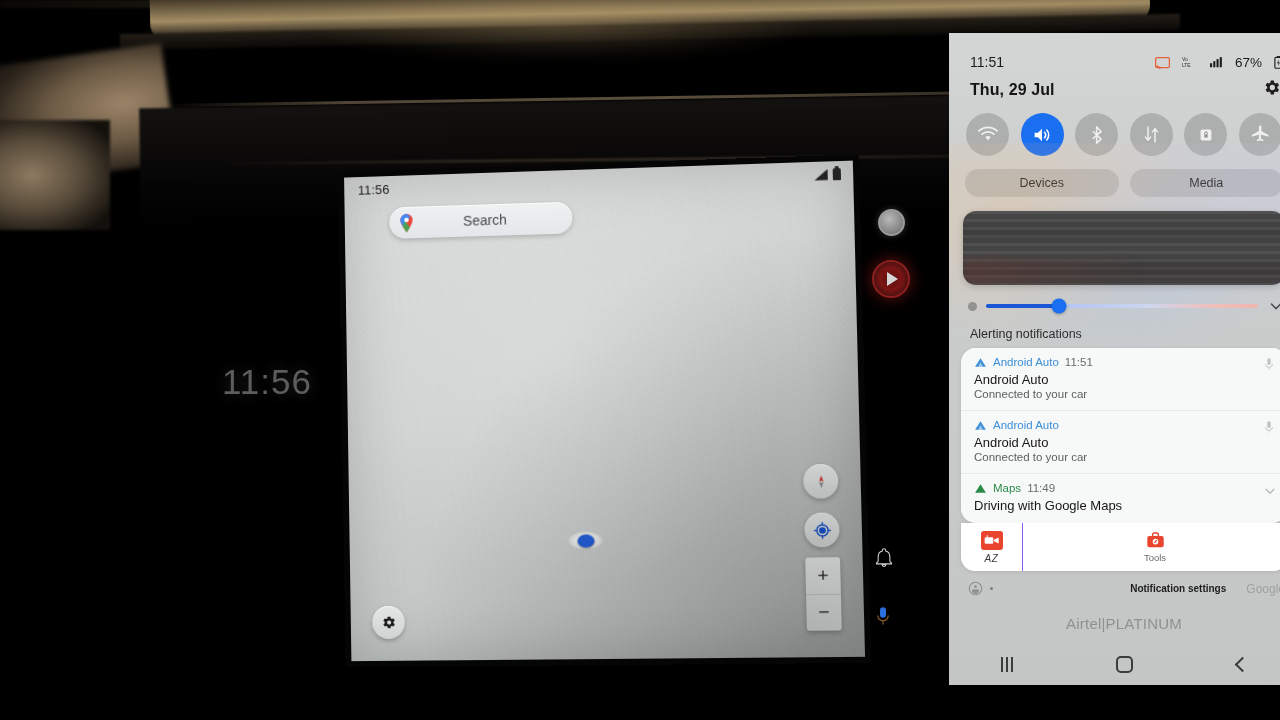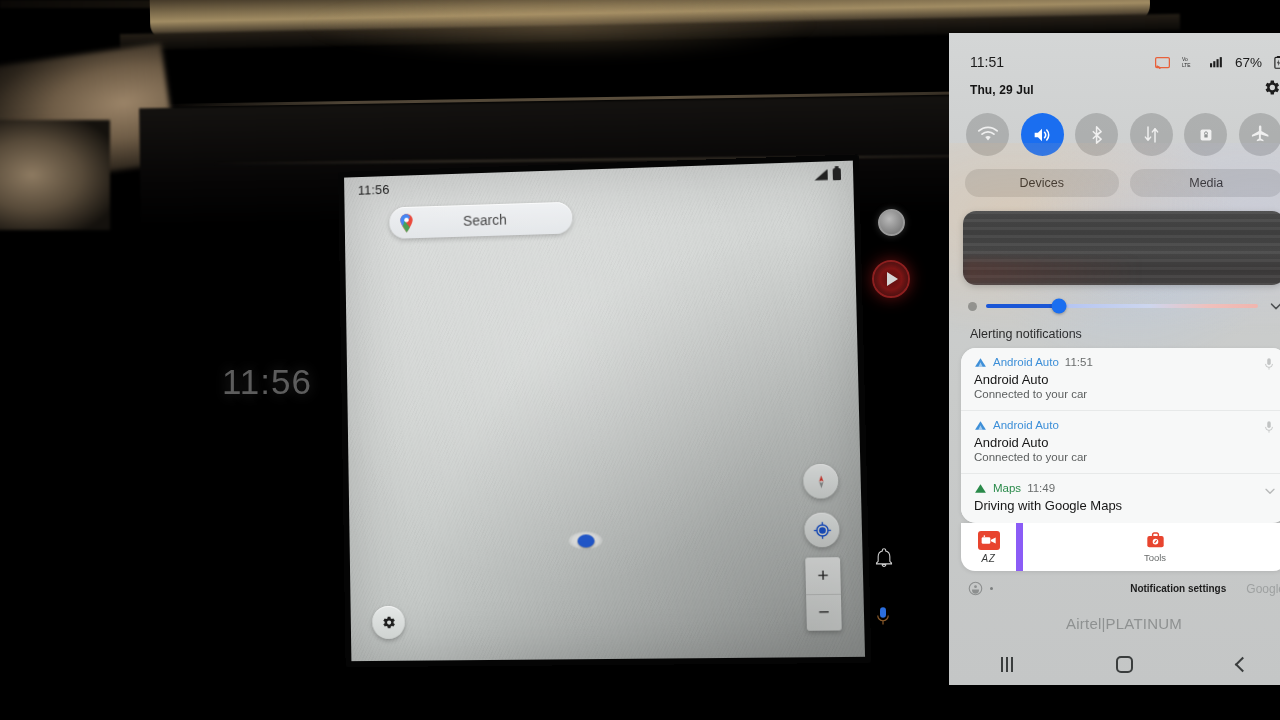--- a/index.html
+++ b/index.html
@@ -185,21 +185,21 @@
       radial-gradient(ellipse at 52% 55%, rgba(150,190,255,.20), rgba(0,0,0,0) 55%),
       radial-gradient(ellipse at 88% 28%, rgba(200,200,255,.18), rgba(0,0,0,0) 55%);
   }
 
   .sb { display:flex; align-items:center; justify-content:space-between; padding:21px 16px 0 21px; }
   .sb-time { font-size:14px; color:#1b1b1b; font-weight:500; }
   .sb-icons { display:flex; align-items:center; gap:12px; }
   .sb-icons .txt { font-size:13.5px; color:#1b1b1b; font-weight:500; }
 
   .qs-date-row { display:flex; align-items:center; justify-content:space-between; padding:8px 18px 0 21px; }
-  .qs-date { font-size:12px; color:#141414; font-weight:700; letter-spacing:.1px;text-align:right; }
+  .qs-date { font-size:16px; color:#141414; font-weight:700; letter-spacing:.1px;text-align:right; }
 
   .qs-toggles { display:flex; align-items:center; justify-content:space-between; padding:12px 17px 0 17px; }
   .qs-tog {
     width:43px; height:43px; border-radius:50%;
     background:rgba(145,148,148,.55);
     display:flex; align-items:center; justify-content:center;
   }
   .qs-tog.on { background:#1a6ef0; }
 
   .qs-chips { display:flex; gap:11px; padding:13px 16px 0 16px; }
@@ -257,21 +257,21 @@
   .notif-body { font-size:11.5px; color:#5c5f5f; margin-top:1px; }
   .notif-right { position:absolute; right:11px; top:9px; width:14px; height:15px; opacity:.5; }
   .notif-chev { position:absolute; right:9px; top:9px; width:16px; height:16px; opacity:.45; }
 
   .az-bar {
     margin:0 12px; background:#ffffff; border-radius:0 0 14px 14px;
     display:flex; align-items:stretch; height:48px;
     box-shadow:0 1px 4px rgba(0,0,0,.10);
   }
   .az-item { flex:1; display:flex; flex-direction:column; align-items:center; justify-content:center; gap:3px; }
-  .az-item.brand { flex:0 0 62px; border-right:7px solid #8b5cf6;font-style:italic; }
+  .az-item.brand { flex:0 0 62px; border-right:1px solid #8b5cf6;font-style:italic; }
   .az-label { font-size:9.5px; color:#6a6d6d; }
   .az-label.brand-lbl { color:#3a3d3d; font-size:10px; letter-spacing:.5px; }
   .az-logo { width:22px; height:19px; background:#e8442e; border-radius:3px; display:flex; align-items:center; justify-content:center; }
   .az-pause { display:flex; gap:4px; }
   .az-pause i { display:block; width:5px; height:16px; background:#e8442e; border-radius:1px; }
   .az-stop { width:14px; height:14px; background:#e8442e; border-radius:2px; }
   .az-tools { width:21px; height:18px; }
 
   .shade-footer { display:flex; align-items:center; padding:10px 14px 0 19px; gap:7px; }
   .footer-icon { width:15px; height:15px; opacity:.55; }

